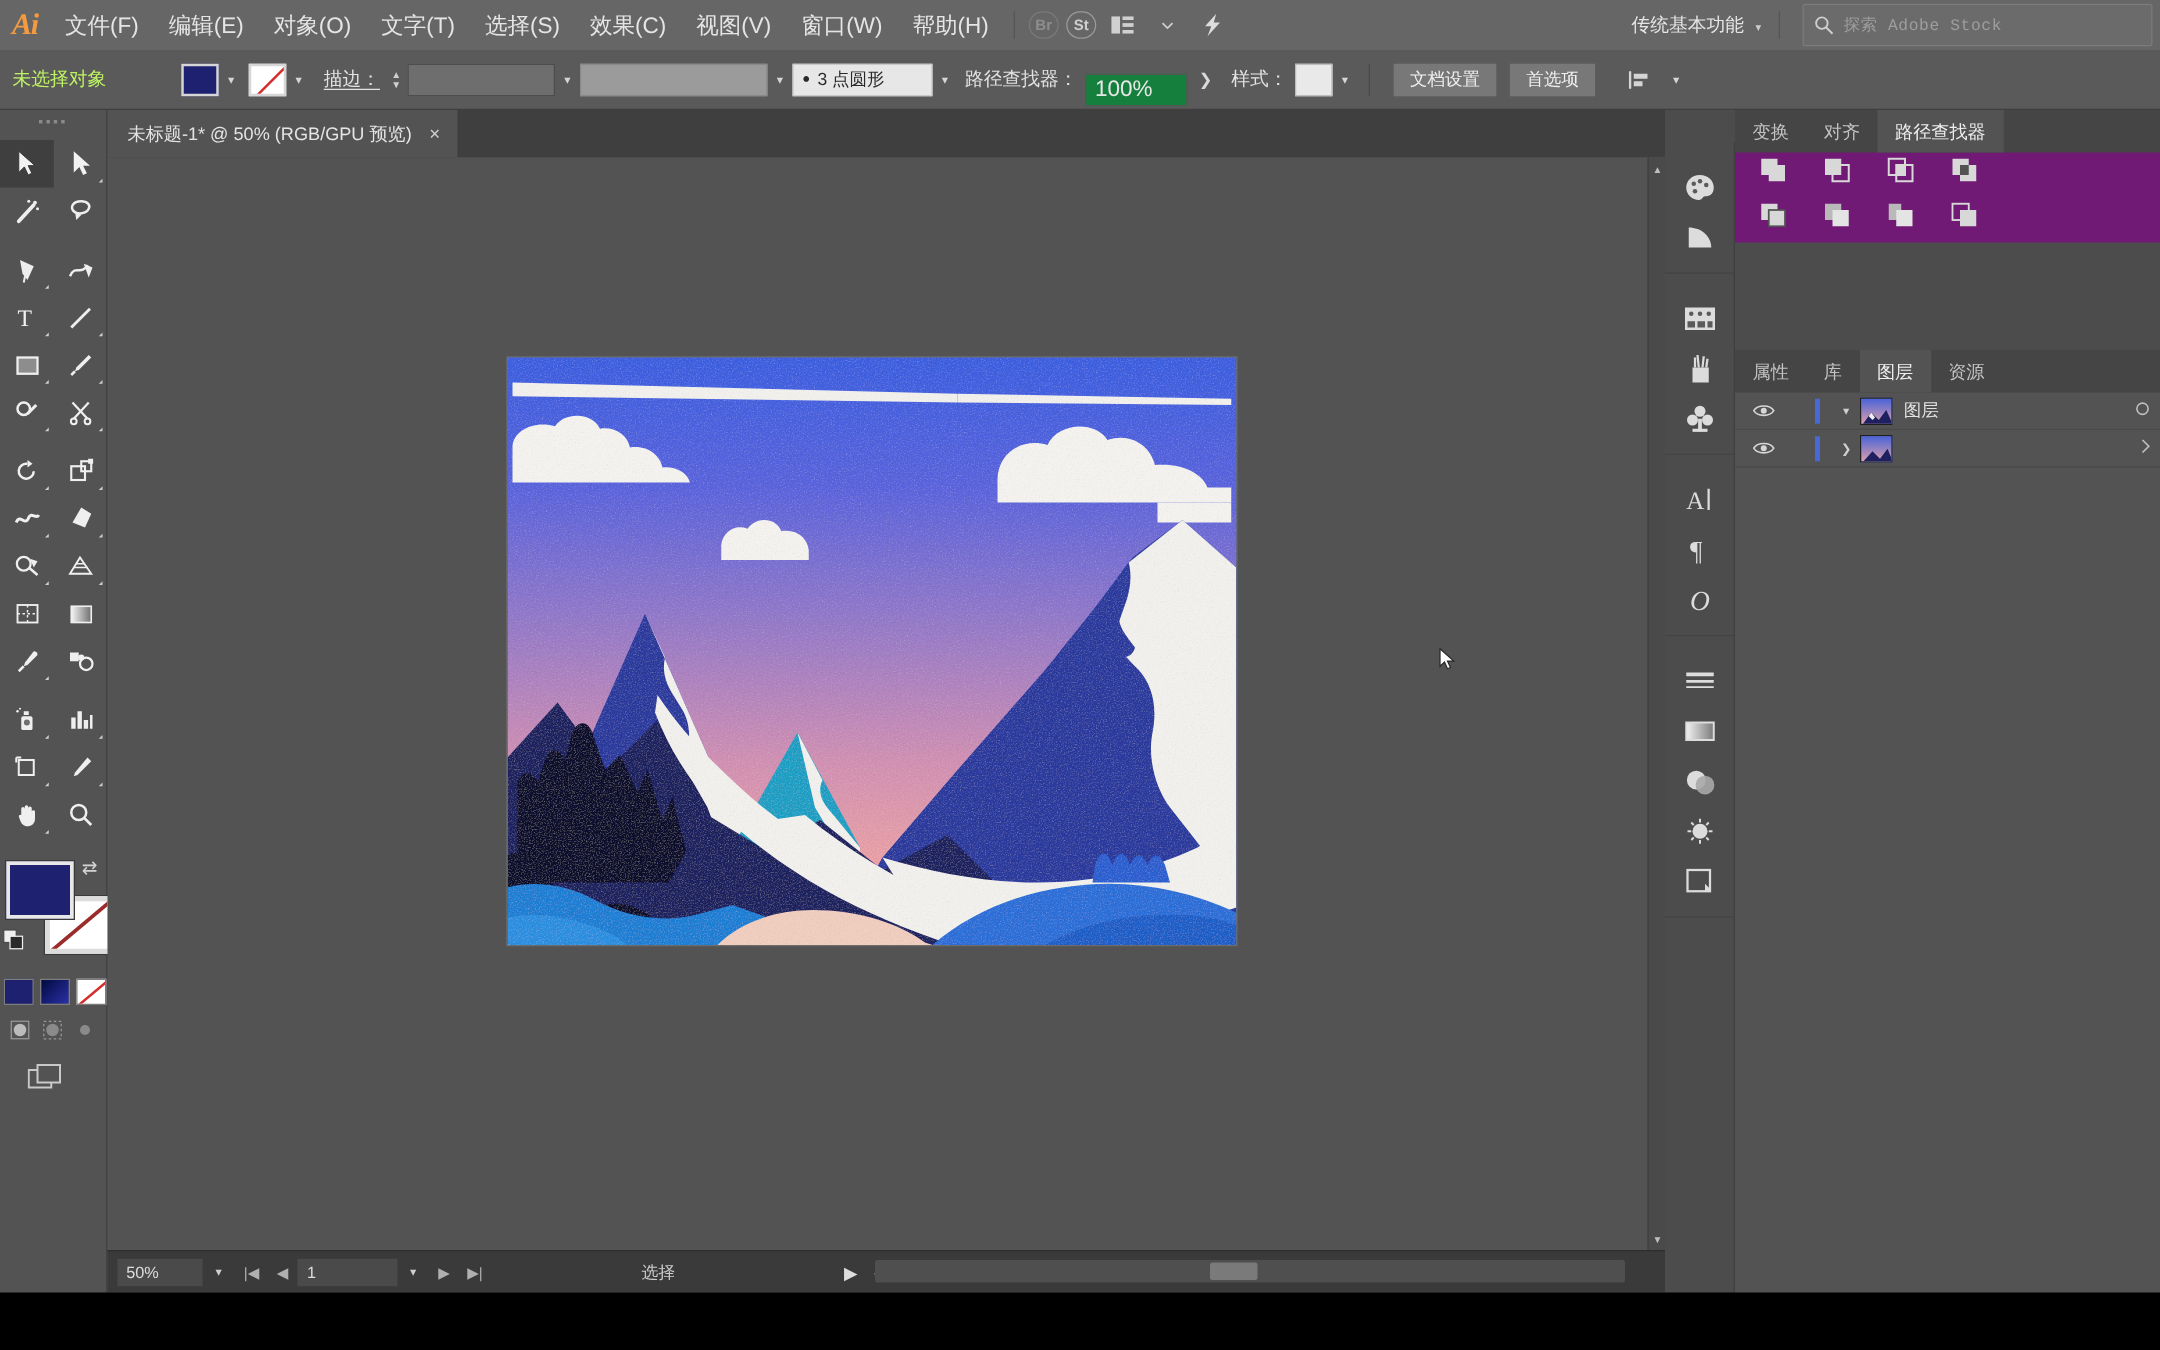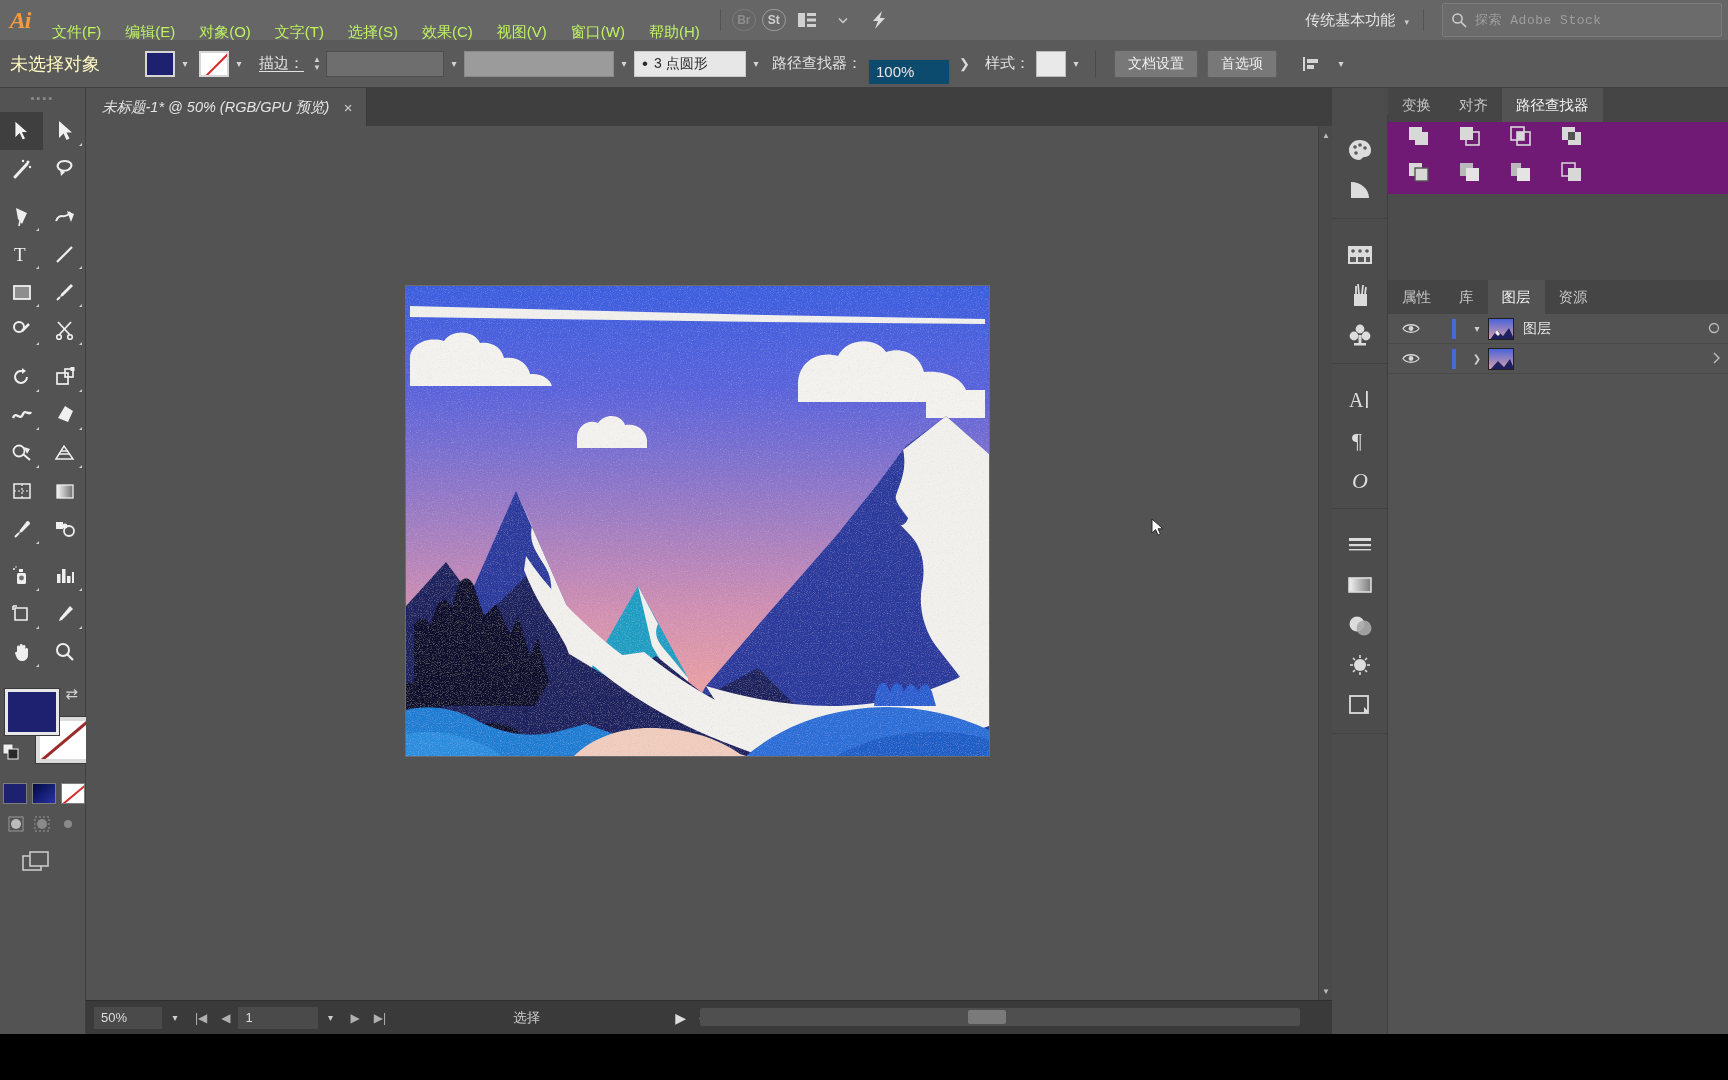--- a/index.html
+++ b/index.html
@@ -15,22 +15,22 @@
   #menubar {
     position:absolute; left:0; top:0; width:1728px; height:40px;
     background:#666666; display:flex; align-items:center;
   }
   #ai-logo {
     width:40px; height:40px; display:flex; align-items:center; justify-content:center;
     color:#f59b3f; font-size:24px; font-weight:bold; font-style:italic;
     font-family:"Liberation Serif", serif; letter-spacing:-1px;
   }
   .menu-item {
-    padding:12px 12px; height:40px; line-height:40px; color:#bef264;
-    font-size:15px; white-space:nowrap; cursor:default;
+    padding:0 12px; height:40px; line-height:40px; color:#e5e5e5;
+    font-size:18px; white-space:nowrap; cursor:default;
   }
   .mb-sep { width:1px; height:22px; background:#555; margin:0 8px; }
   .mb-icon {
     width:30px; height:24px; display:flex; align-items:center; justify-content:center;
     color:#bdbdbd; font-size:13px; margin:0 3px;
   }
   .mb-icon.boxed {
     border:1px solid #9a9a9a; border-radius:11px; width:24px; height:22px;
     font-size:12px; font-weight:bold; color:#cfcfcf;
   }
@@ -44,21 +44,21 @@
   }
   #search-box .ph { color:#9e9e9e; font-size:13px; margin-left:8px;
     font-family:"Liberation Mono", monospace; letter-spacing:.5px; }
 
   
   #controlbar {
     position:absolute; left:0; top:40px; width:1728px; height:48px;
     background:#5a5a5a; border-bottom:1px solid #3f3f3f;
     display:flex; align-items:center; padding-left:10px; gap:0;
   }
-  #cb-label { color:#fef9c3; font-size:18px; width:135px; }
+  #cb-label { color:#bef264; font-size:15px; width:135px; }
   .sw-wrap { display:flex; align-items:center; margin-right:4px; }
   .swatch {
     width:30px; height:26px; border:2px solid #d6d6d6; background:#fff;
   }
   .swatch.fill { background:#1d2170; }
   .swatch.none { background:#ffffff; position:relative; overflow:hidden; }
   .swatch.none:after {
     content:""; position:absolute; left:-6px; top:11px; width:44px; height:2px;
     background:#d42b2b; transform:rotate(-45deg);
   }
@@ -80,21 +80,21 @@
     width:112px; background:#e7e7e7; color:#2a2a2a; border-color:#c9c9c9;
     font-weight:normal;
   }
   .bullet { font-size:17px; line-height:1; margin-right:6px; }
   .cb-btn {
     height:28px; background:#787878; border:1px solid #5e5e5e; border-radius:2px;
     color:#efefef; font-size:14px; padding:0 13px; display:flex; align-items:center;
     margin-left:9px;
   }
   .cb-opacity {
-    height:26px; width:82px; background:#0c4a6e; color:#e6e6e6; font-size:15px;
+    height:26px; width:82px; background:#15803d; color:#e6e6e6; font-size:18px;
     display:flex; align-items:center; padding:0 7px; border:1px solid #565656;margin-top:16px;
   }
   .cb-arrow { color:#d9d9d9; font-size:13px; padding:0 9px; }
   .style-swatch { width:30px; height:26px; background:#e9e9e9; border:1px solid #bdbdbd; }
   .cb-sep { width:1px; height:26px; background:#494949; margin:0 9px; }
 
   
   #toolbar {
     position:absolute; left:0; top:88px; width:86px; bottom:0; background:#535353;
     border-right:1px solid #3f3f3f;
@@ -144,21 +144,21 @@
   .cm.none:after{ content:""; position:absolute; left:-4px; top:9px; width:34px; height:2px;
     background:#d42b2b; transform:rotate(-40deg); }
   #drawmodes { display:flex; gap:7px; padding:10px 0 0 6px; }
   .dm { width:19px; height:19px; display:flex; align-items:center; justify-content:center;
     color:#b9b9b9; }
   #screenmode { padding:18px 0 0 22px; }
 
   
   #tabstrip {
     position:absolute; left:86px; top:88px; width:1246px; height:38px;
-    background:#3f3f3f; display:flex; align-items:flex-start;font-style:italic;
+    background:#3f3f3f; display:flex; align-items:flex-start;
   }
   #doctab {
     height:38px; background:#535353; display:flex; align-items:center;
     padding:0 14px 0 16px; gap:14px; border-right:1px solid #3a3a3a;
   }
   #doctab .title { color:#e4e4e4; font-size:14.5px; white-space:nowrap; }
   #doctab .x { color:#cfcfcf; font-size:15px; }
 
   
   #canvaswrap {

